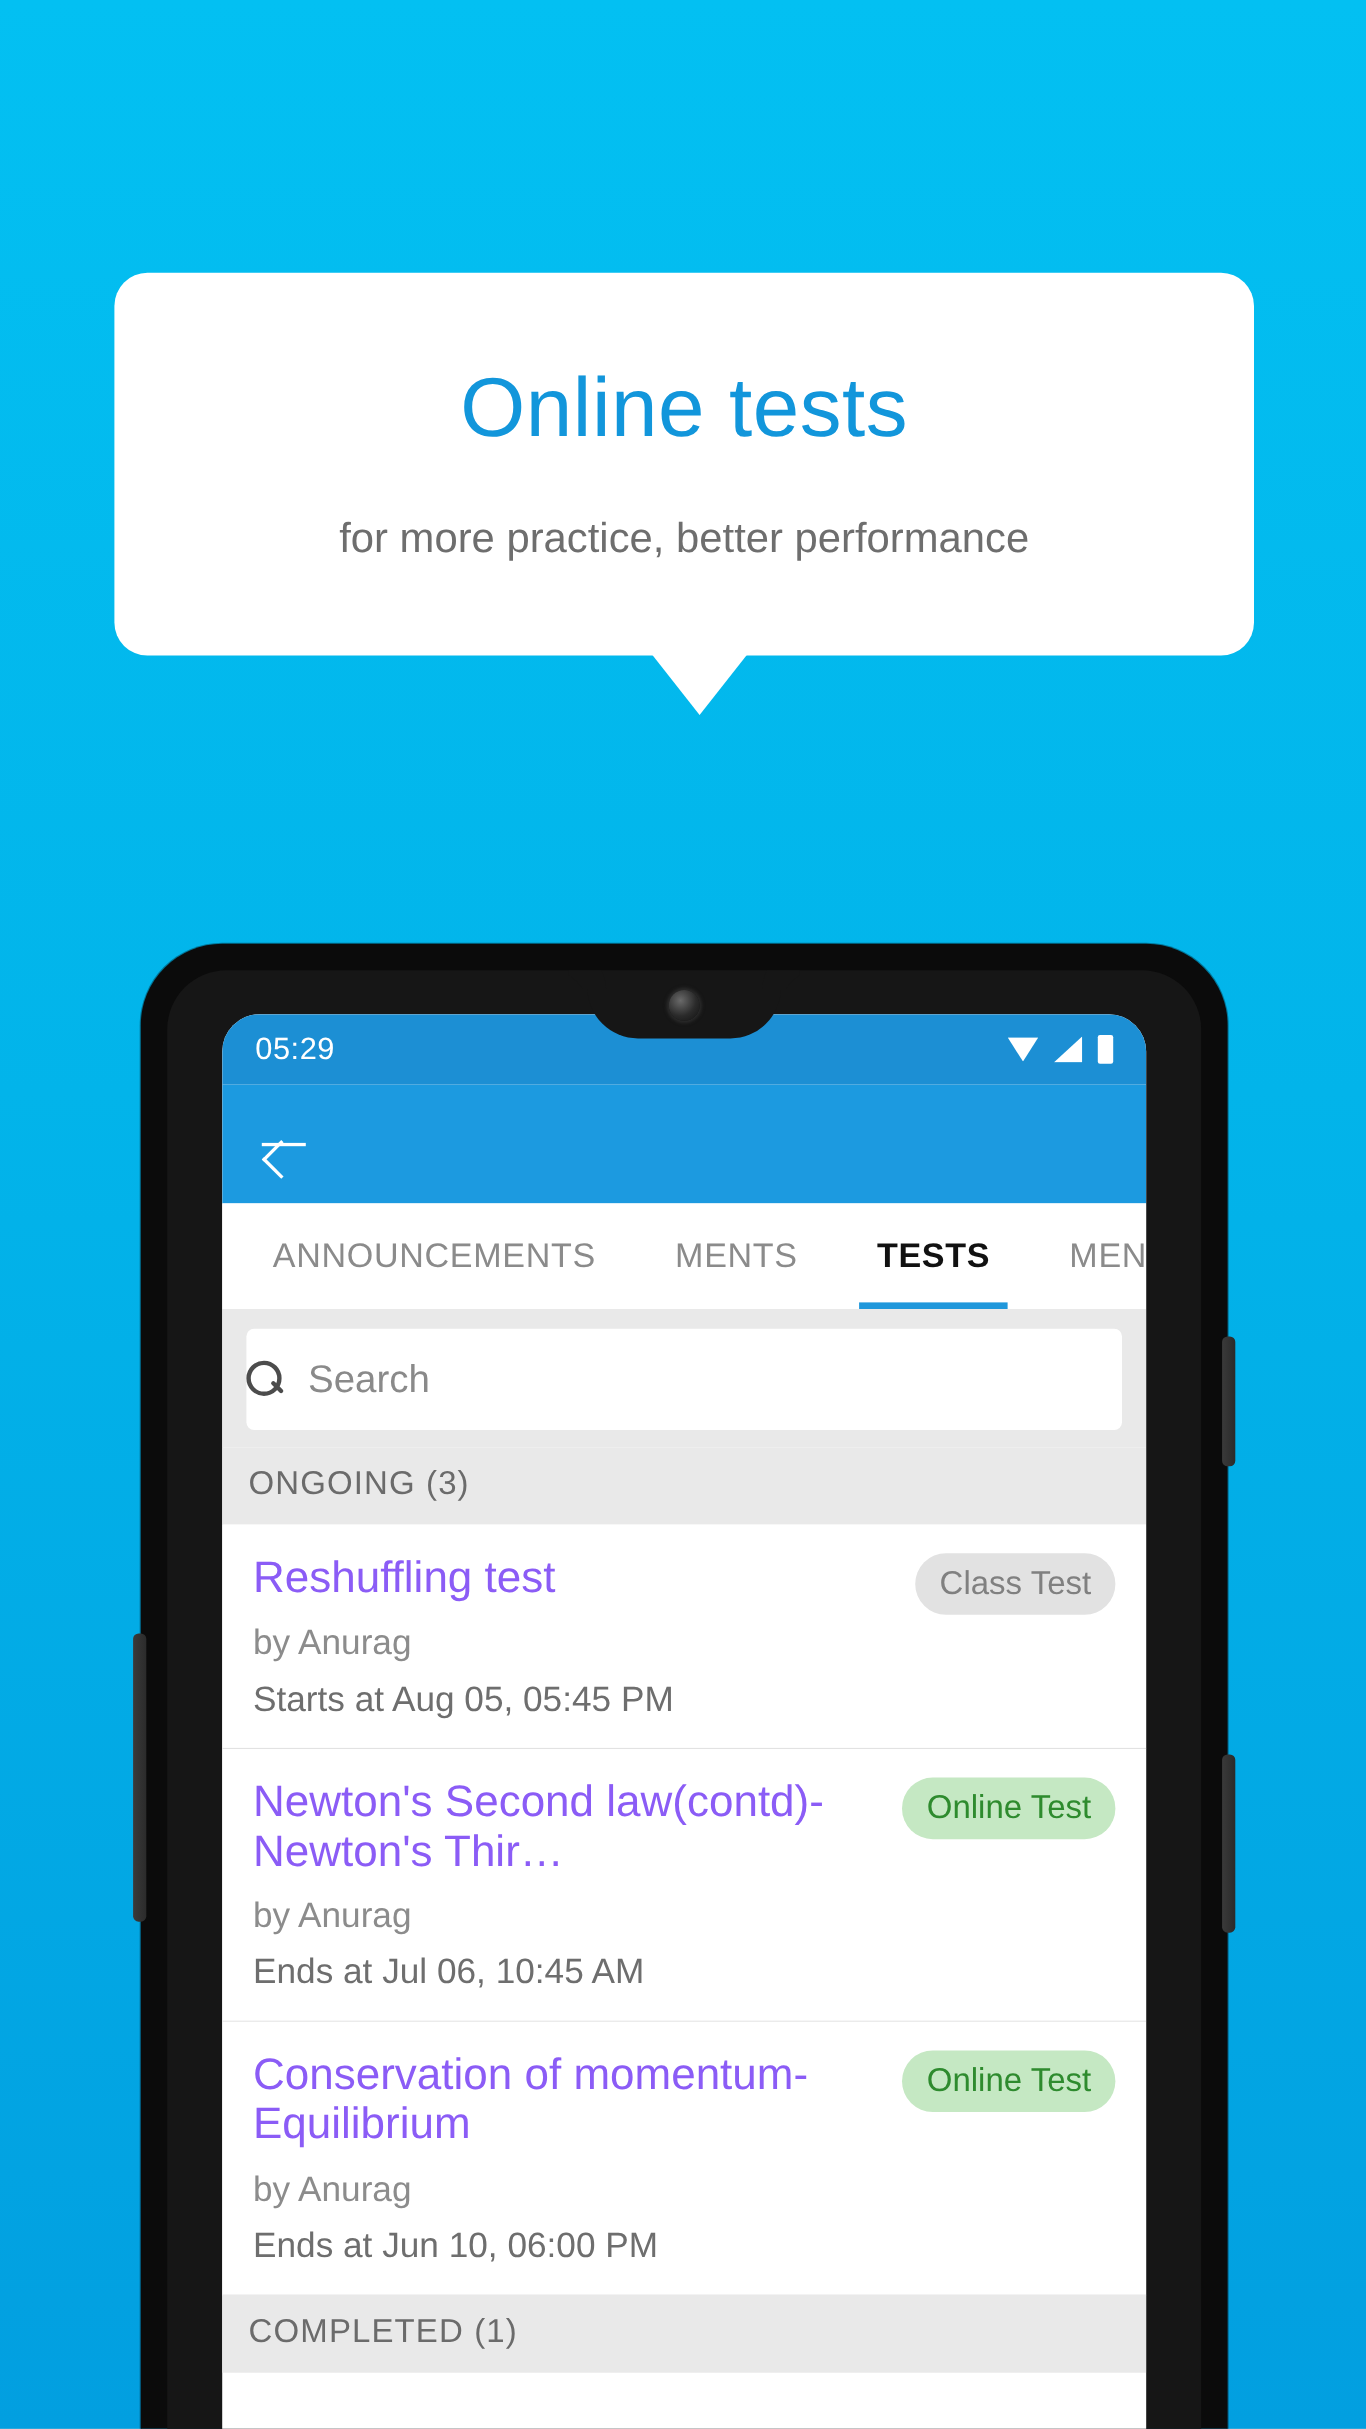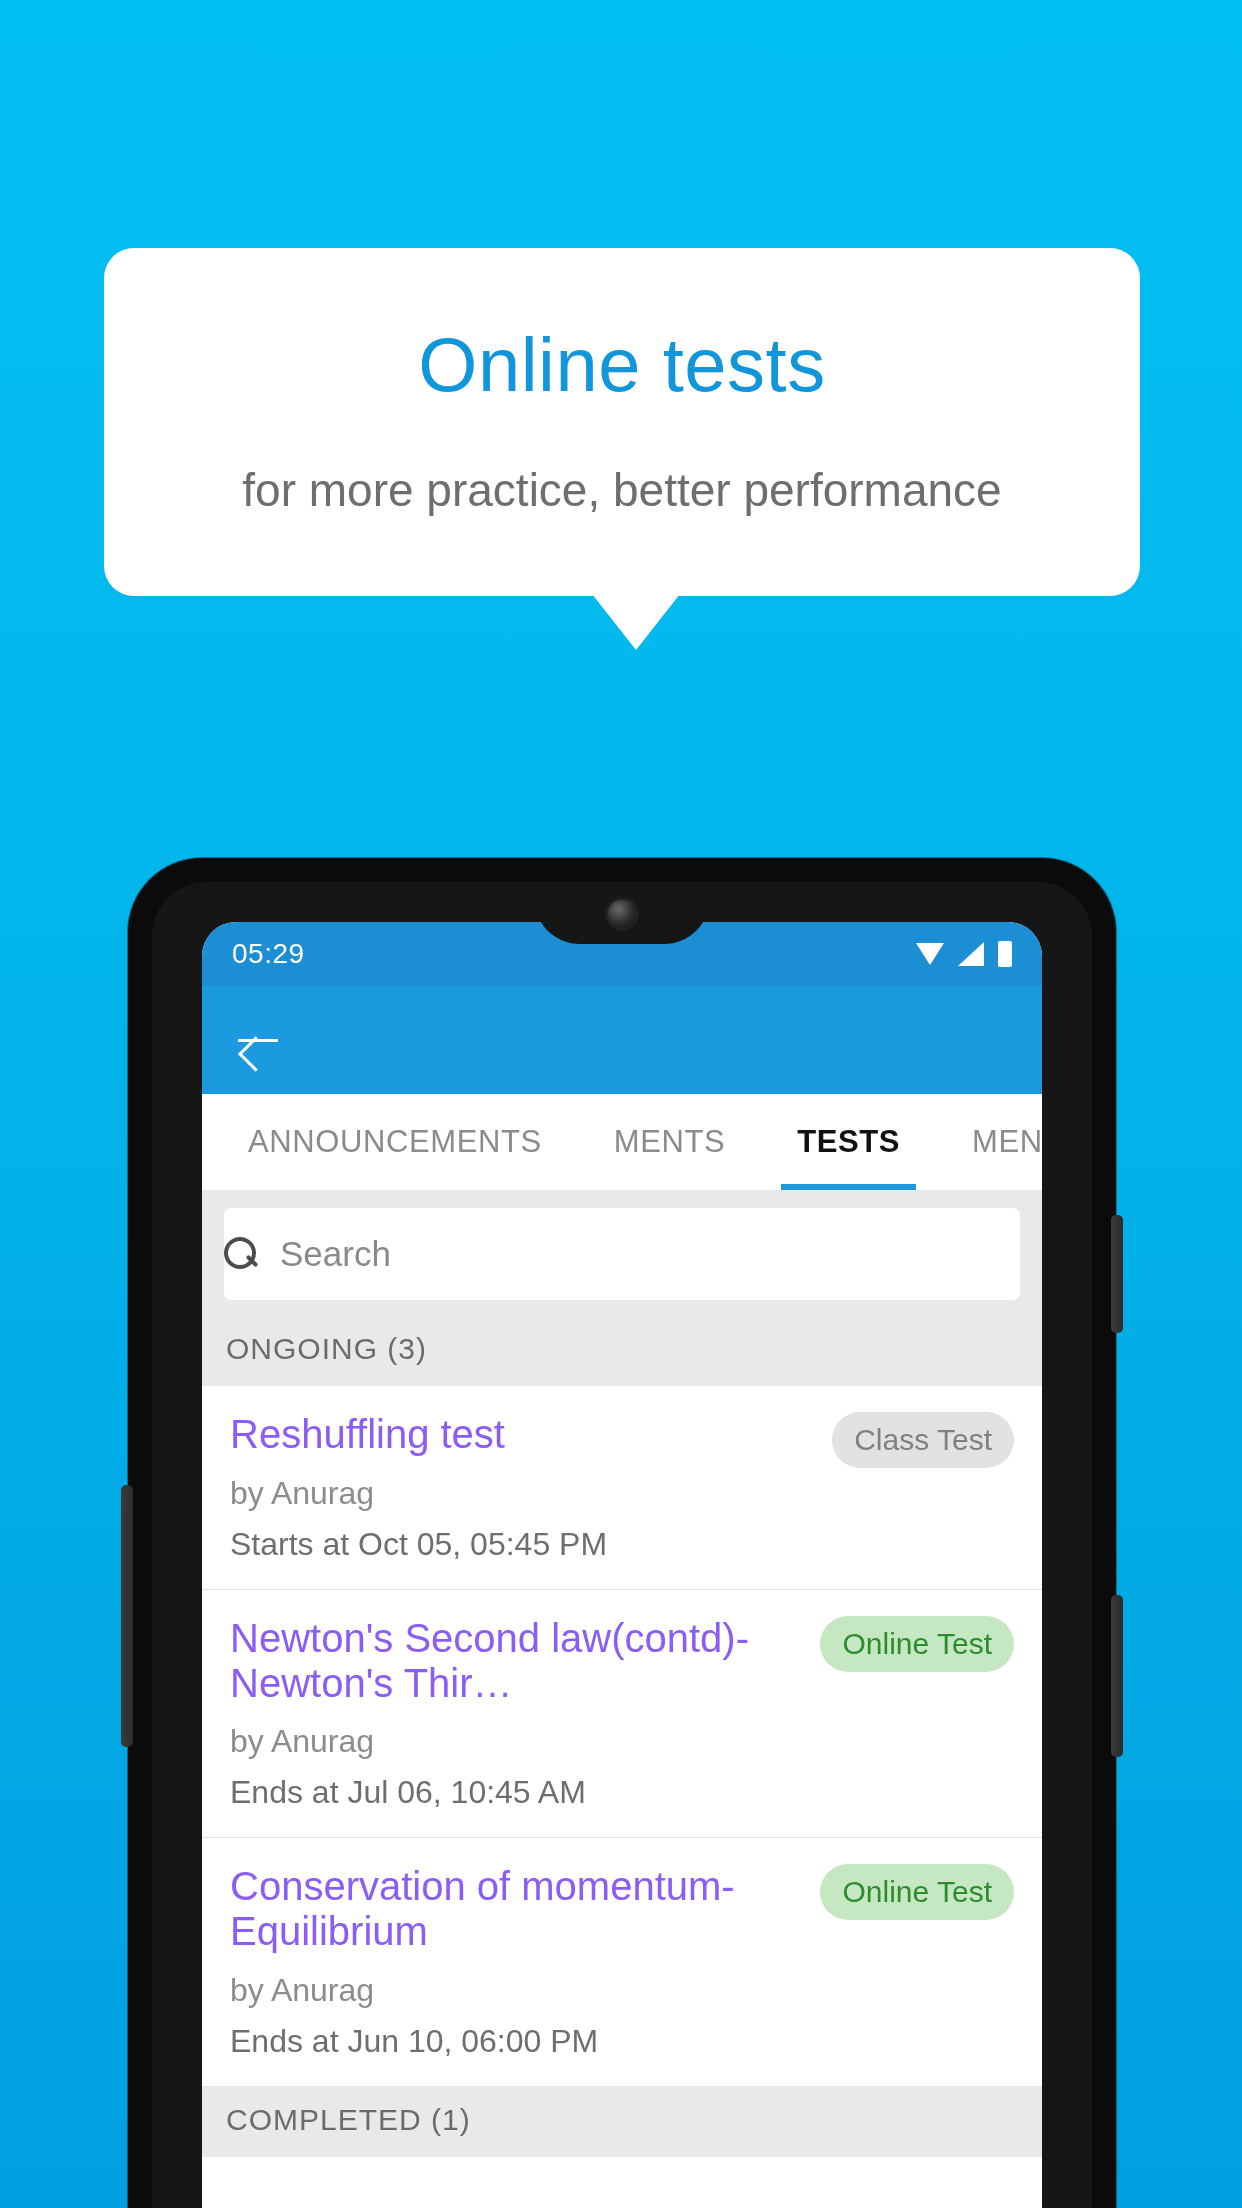--- a/index.html
+++ b/index.html
@@ -22,21 +22,21 @@
   }
   .promo-title{
     font-size:76px;
     color:#1296DB;
     font-weight:400;
     letter-spacing:.5px;
     line-height:1;
   }
   .promo-sub{
     margin-top:36px;
-    font-size:46px;
+    font-size:38px;
     color:#6E6E6E;
     font-weight:400;
   }
   .promo-tail{
     position:absolute;
     left:592px; top:594px;
     width:0; height:0;
     border-left:44px solid transparent;
     border-right:44px solid transparent;
     border-top:56px solid #ffffff;
@@ -293,21 +293,21 @@
           <span class="search-ph">Search</span>
         </div>
       </div>
 
       <div class="sec-head">ONGOING (3)</div>
 
       <div class="item">
         <div class="item-main">
           <div class="item-title">Reshuffling test</div>
           <div class="item-by">by Anurag</div>
-          <div class="item-when">Starts at  Oct 05, 05:45 PM</div>
+          <div class="item-when">Starts at  Aug 05, 05:45 PM</div>
         </div>
         <div class="badge grey">Class Test</div>
       </div>
 
       <div class="item">
         <div class="item-main">
           <div class="item-title">Newton's Second law(contd)-Newton's Thir…</div>
           <div class="item-by">by Anurag</div>
           <div class="item-when">Ends at  Jul 06, 10:45 AM</div>
         </div>

